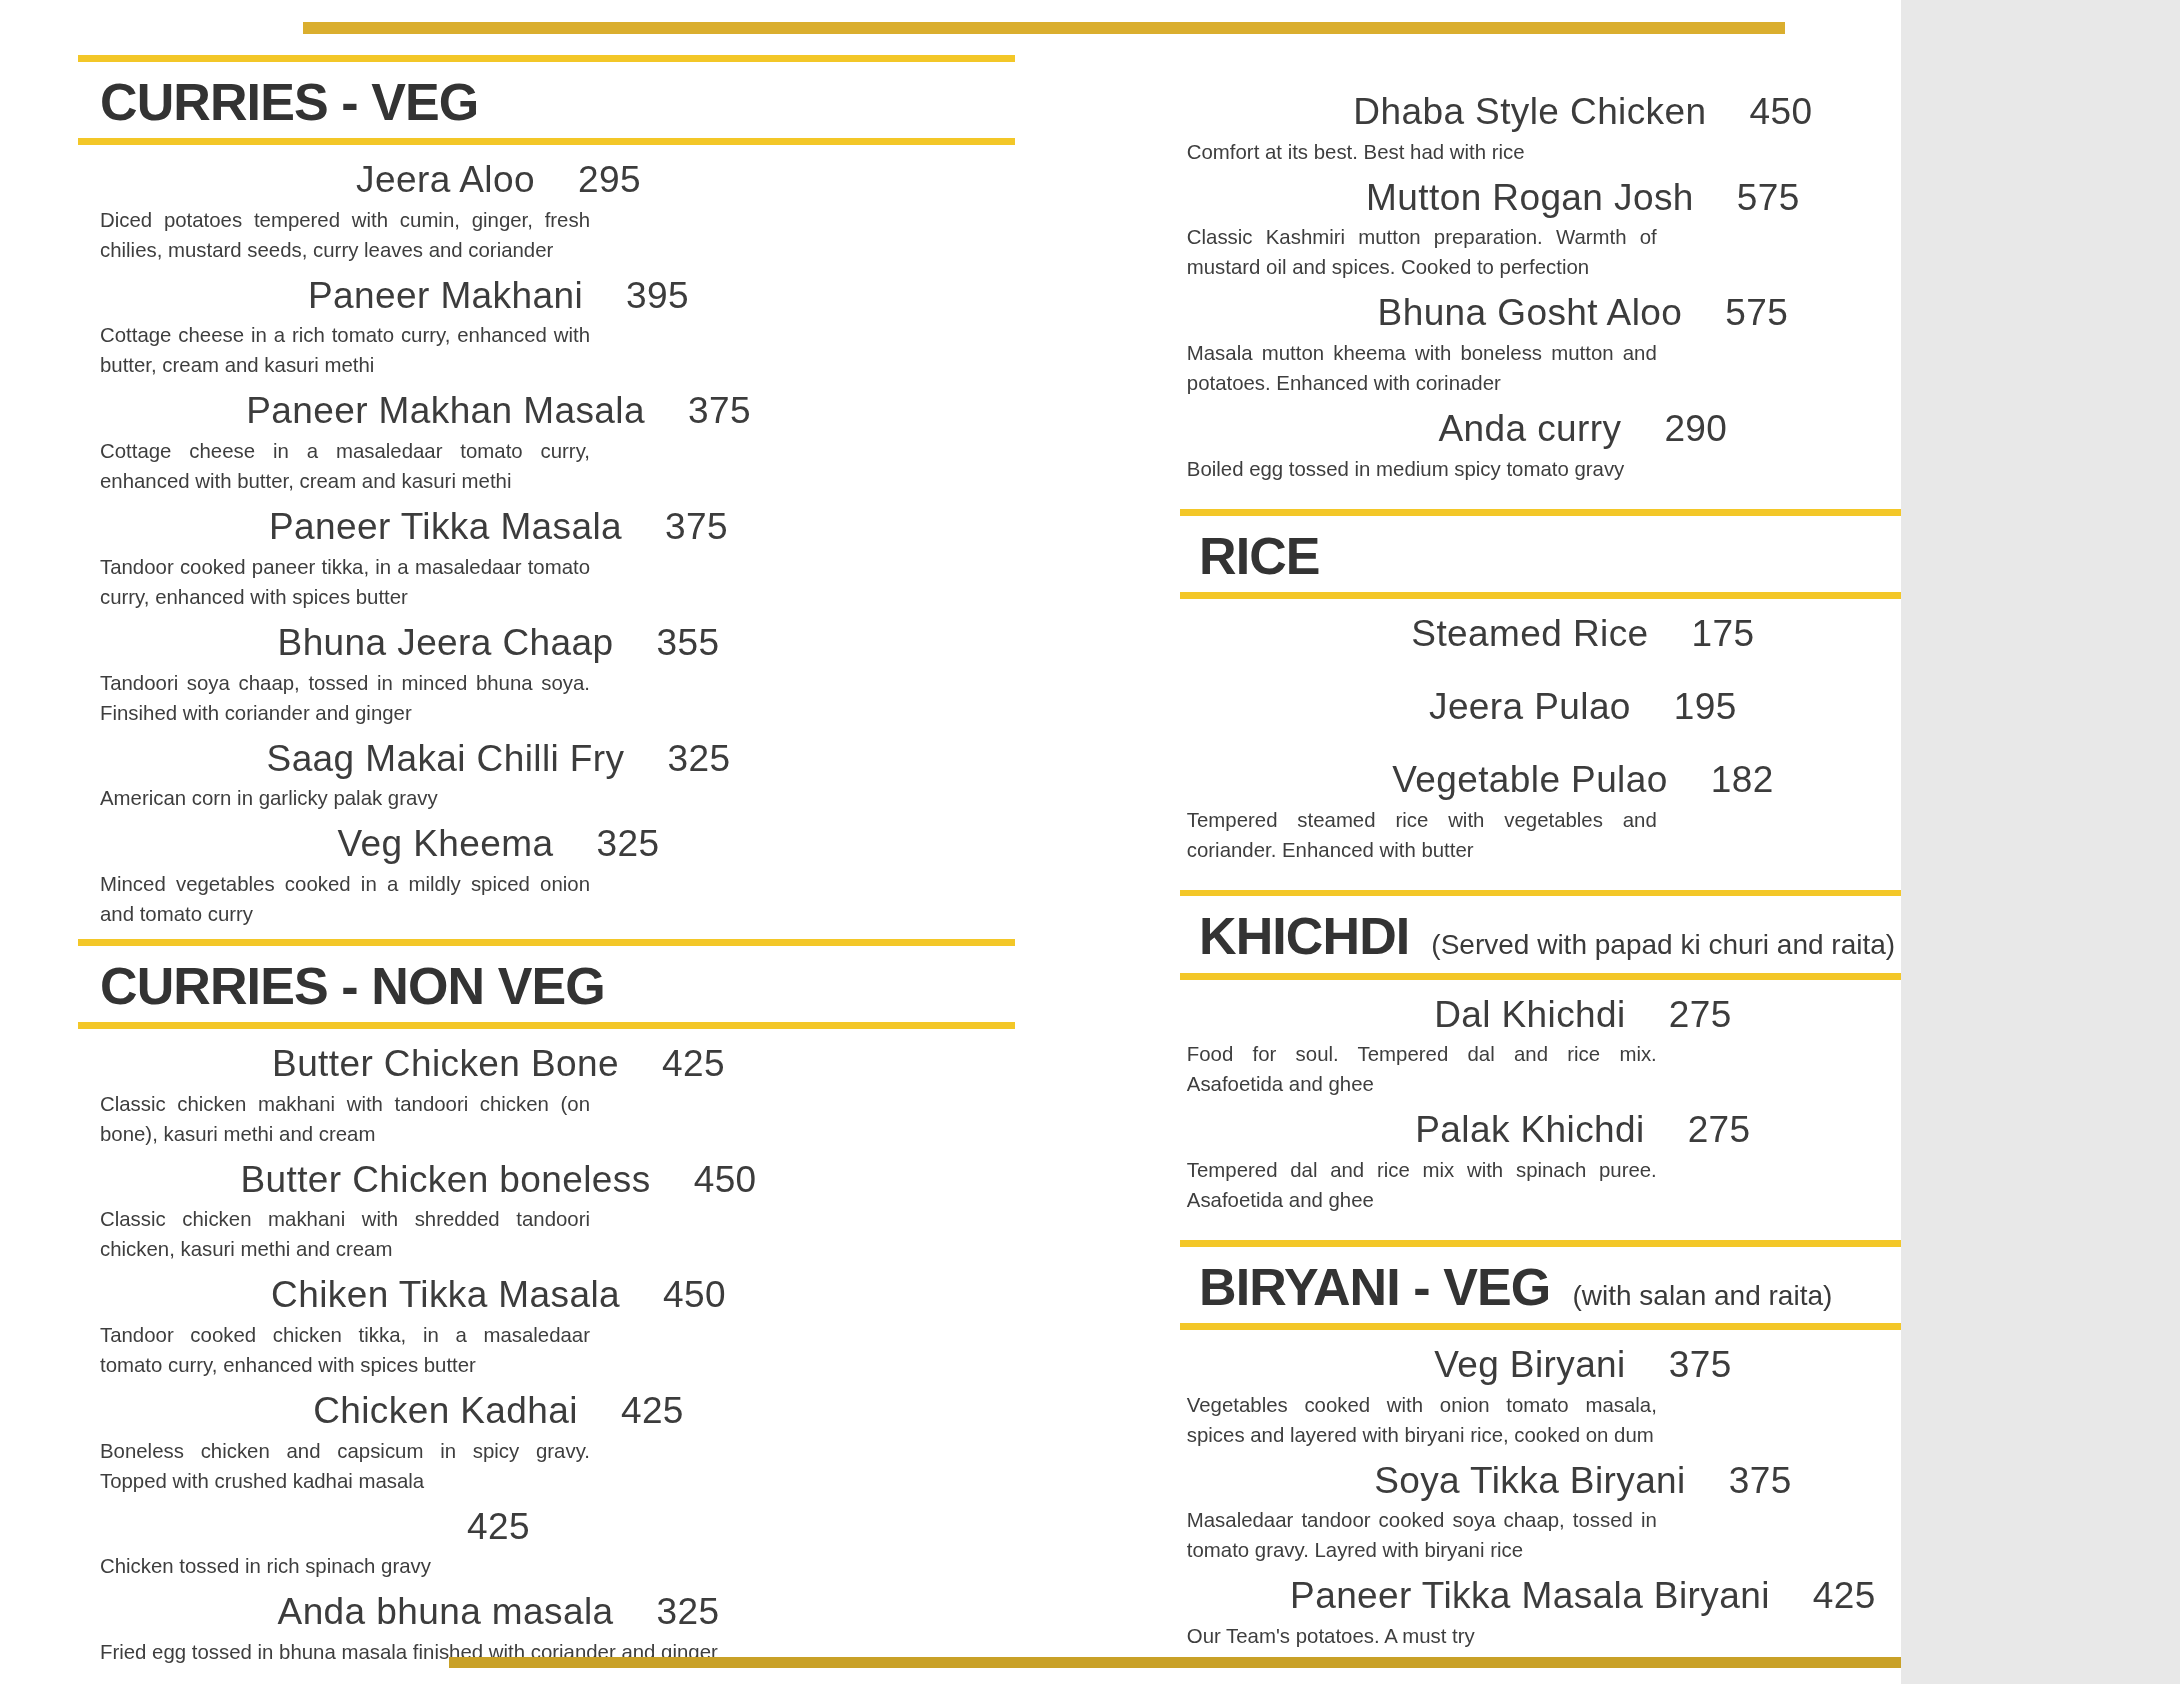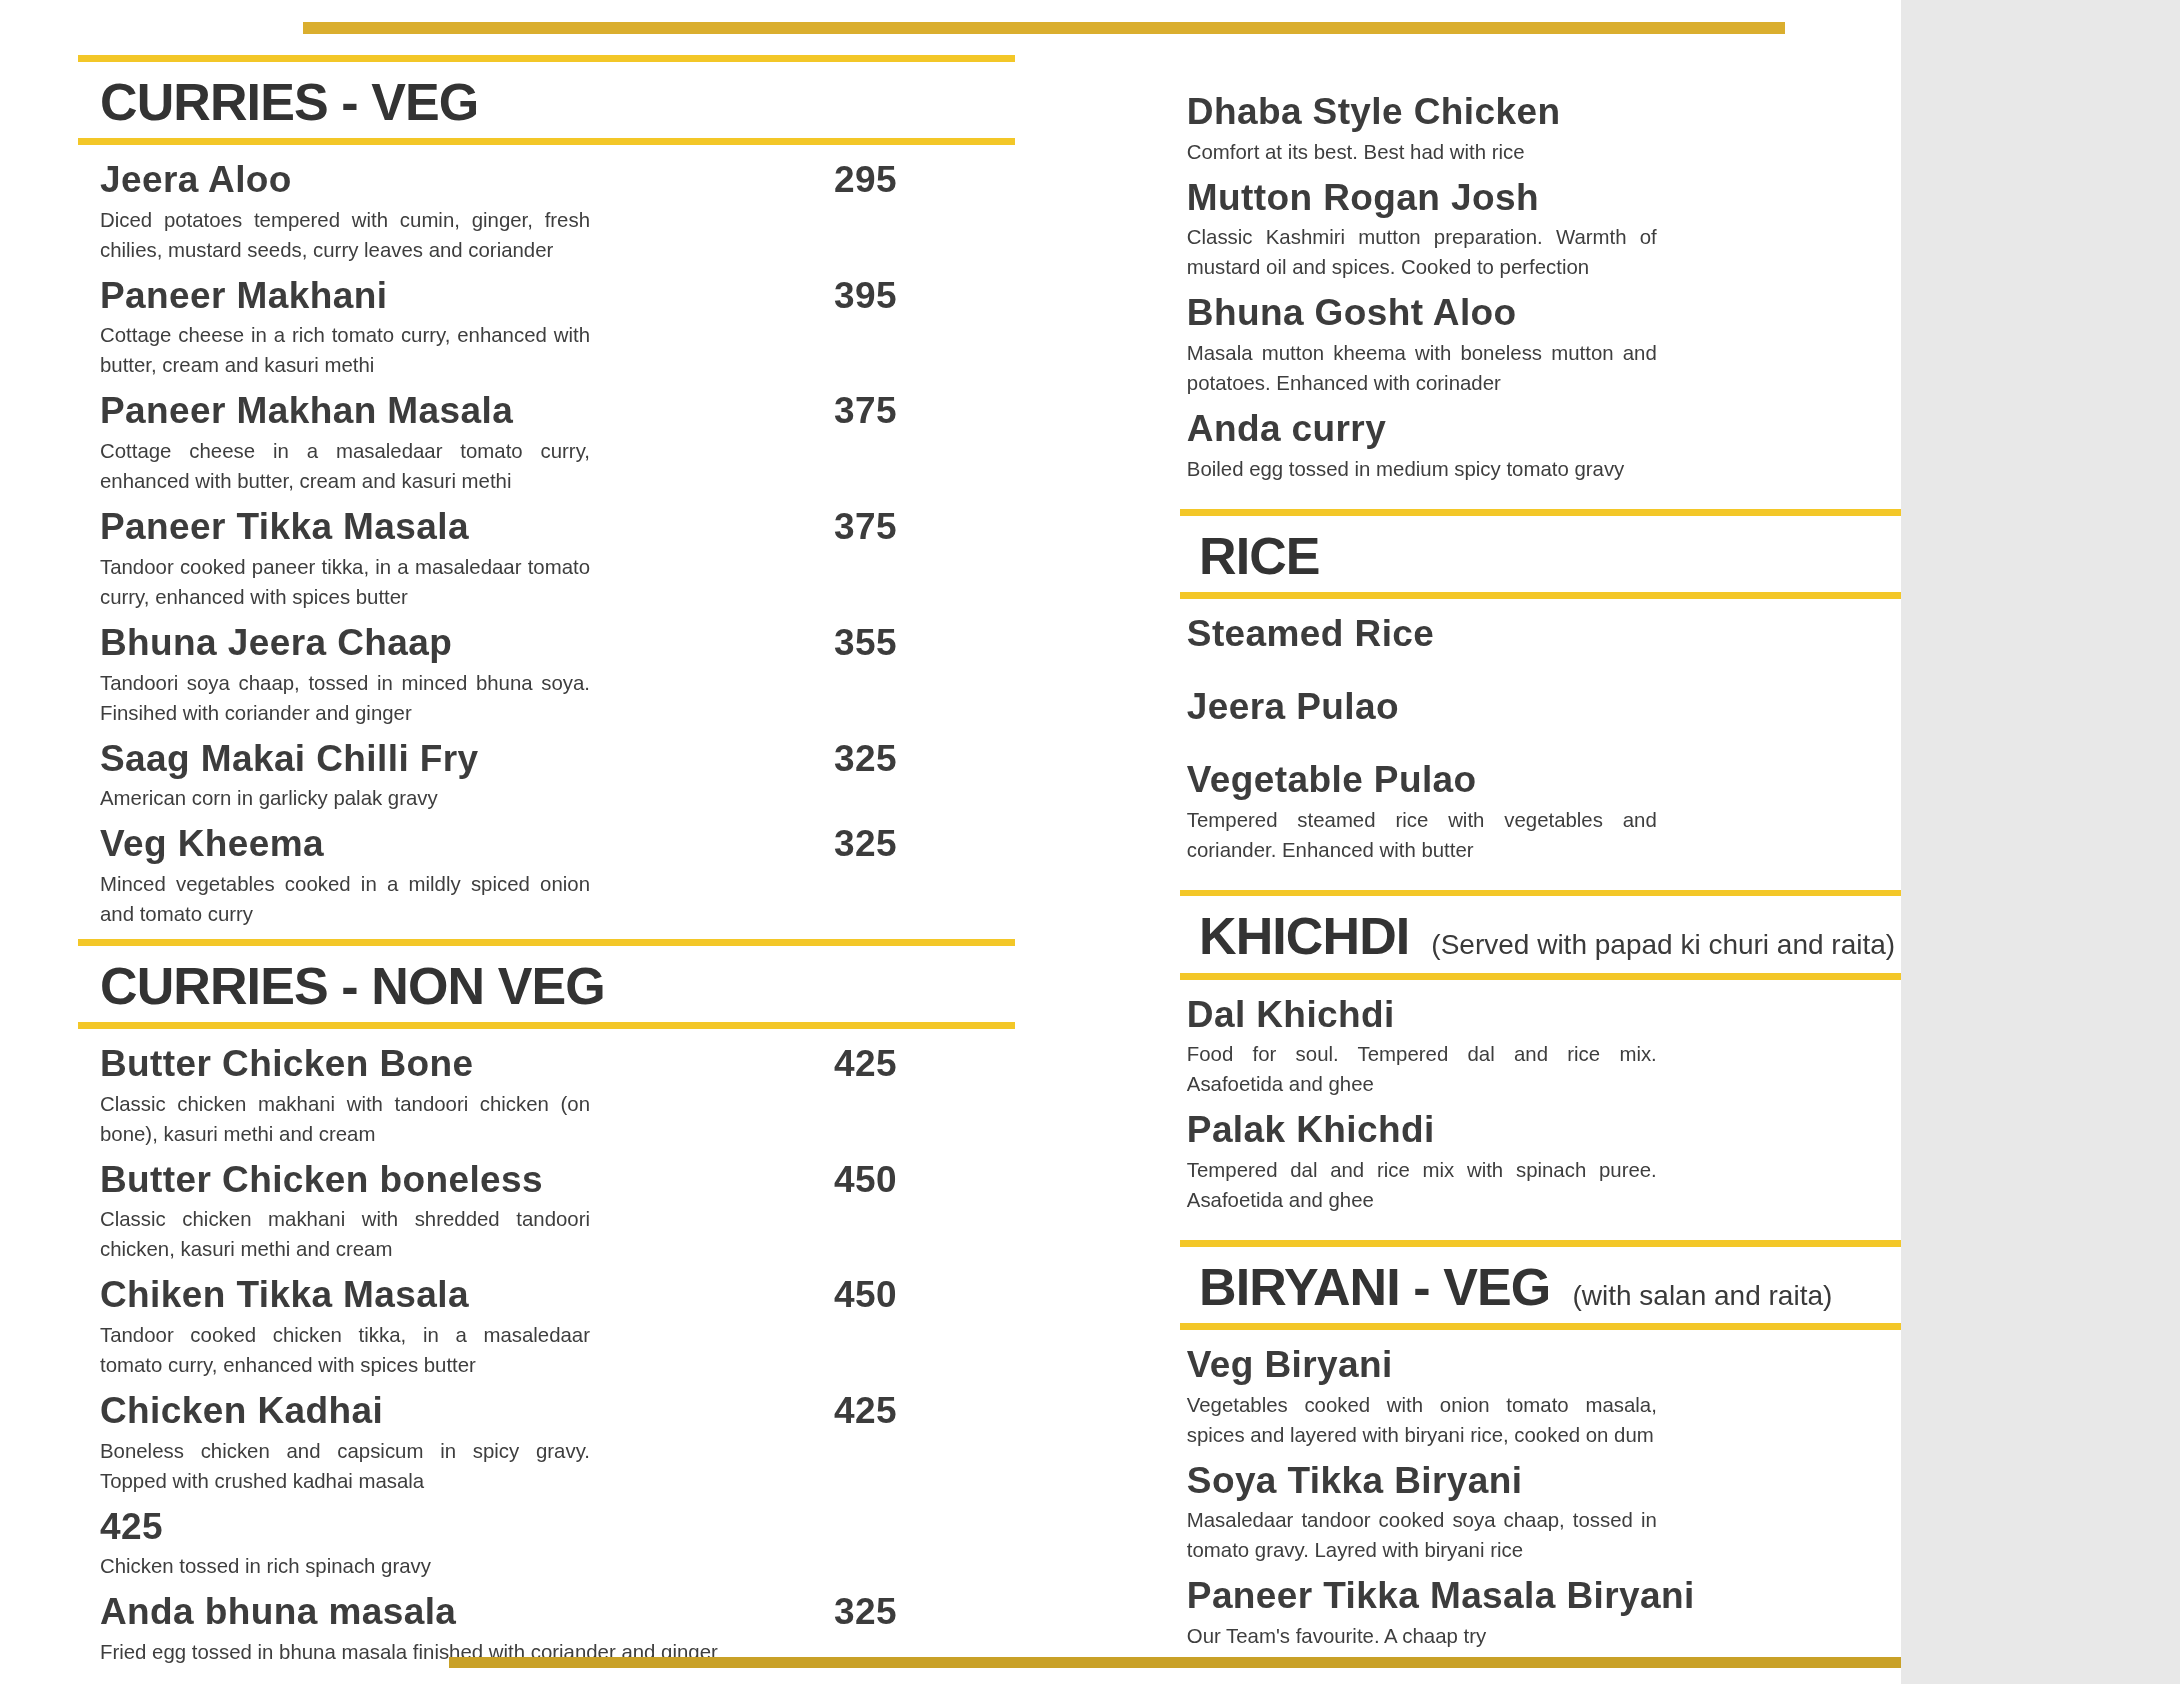--- a/index.html
+++ b/index.html
@@ -45,23 +45,23 @@
   .section-subtitle{
     font-size:28px;font-weight:400;color:#3a3a3a;letter-spacing:0px;
   }
 
   .item{margin-top:27px;padding-left:22px;padding-right:118px;}
   .col-right .item{padding-left:6.8px;padding-right:128px;}
   .divider + .item{margin-top:12px;}
   .col-right .section:first-child .item:first-child{margin-top:34px;}
 
   .name-row{
-    display:flex;justify-content:space-between;align-items:baseline;
+    display:flex;justify-content:center;align-items:baseline;
     font-size:37px;color:var(--item);letter-spacing:0.4px;line-height:46px;
-    font-weight:700;
+    font-weight:400;
     gap:43px;
   }
   .price{font-size:37px;color:var(--item);}
 
   .desc{
     margin:1.7px 0 -19px 0;
     font-size:20.4px;line-height:30px;color:var(--desc);
     text-align:justify;max-width:490px;
   }
   .col-right .desc{max-width:470px;}
@@ -302,21 +302,21 @@
             <span class="name">Soya Tikka Biryani</span>
             <span class="price">375</span>
           </div>
           <p class="desc">Masaledaar tandoor cooked soya chaap, tossed in tomato gravy. Layred with biryani rice</p>
         </div>
         <div class="item">
           <div class="name-row">
             <span class="name">Paneer Tikka Masala Biryani</span>
             <span class="price">425</span>
           </div>
-          <p class="desc">Our Team's favourite. A chaap try</p>
+          <p class="desc">Our Team's potatoes. A must try</p>
         </div>
       </section>
     </div>
 
   <div class="bar bottom-bar"></div>
   <div class="food-photo"></div>
 </div>
 
 
 </body></html>

